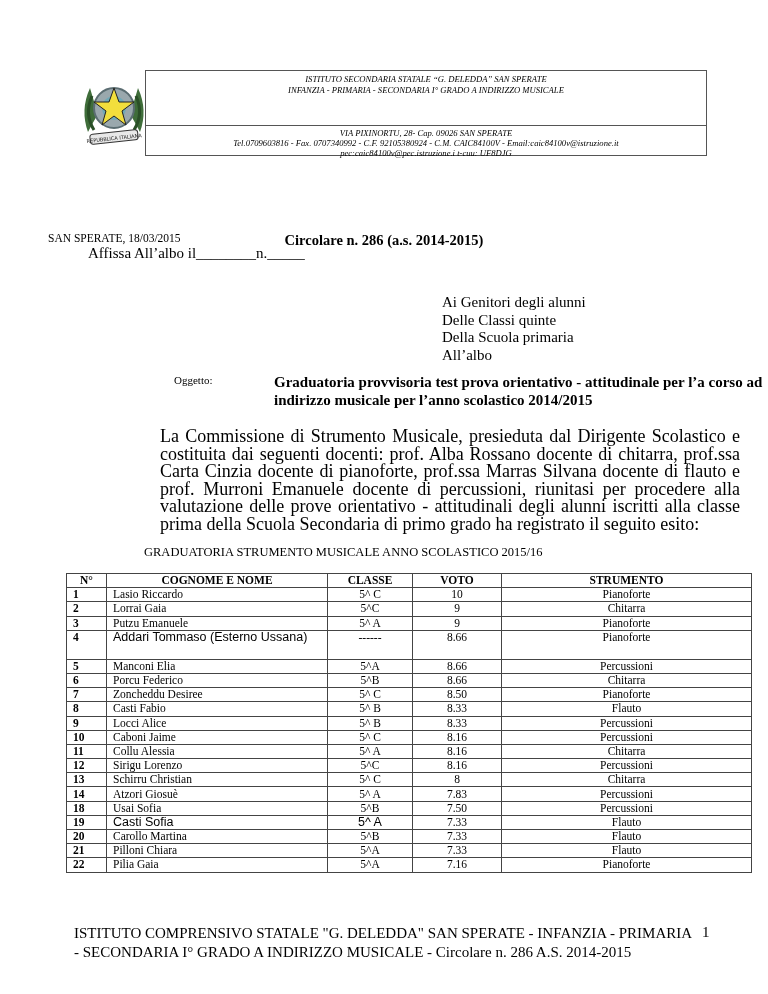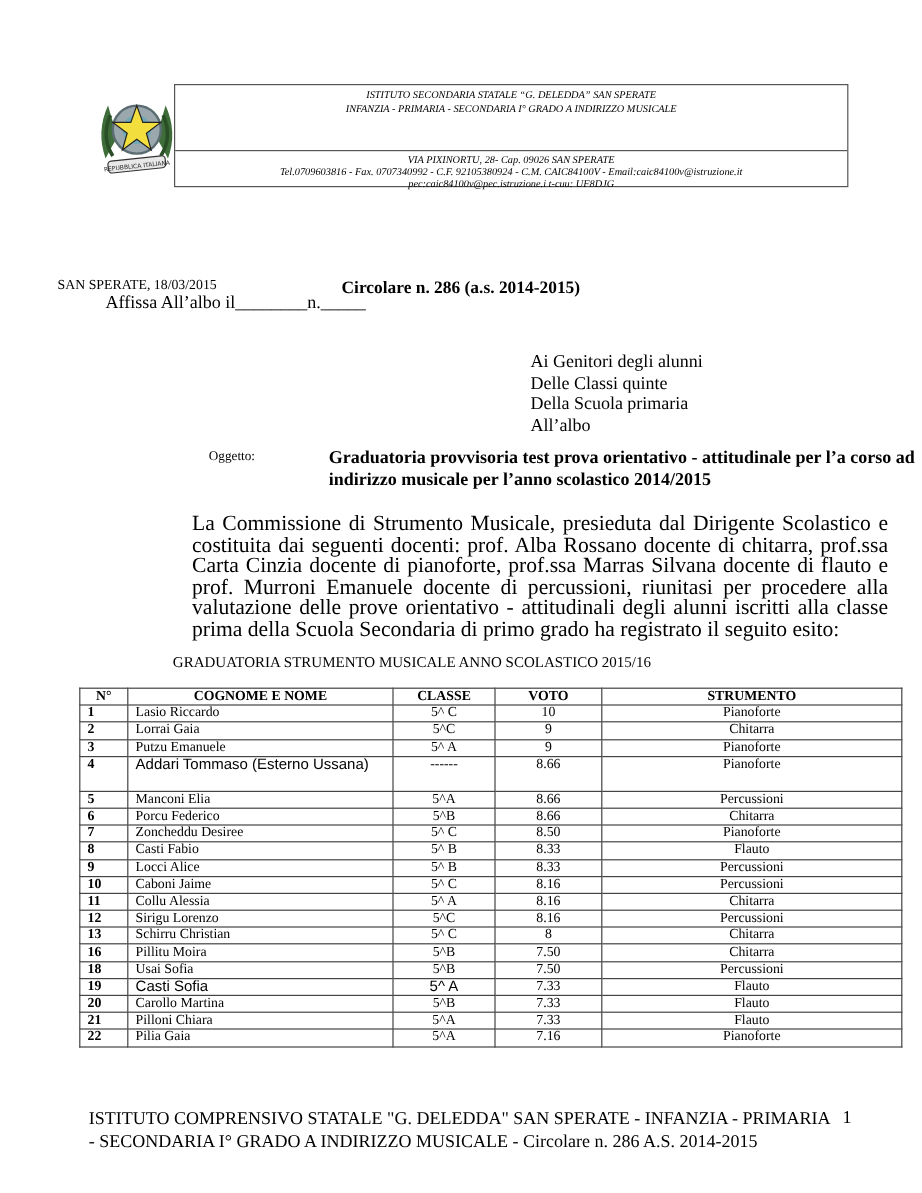--- a/index.html
+++ b/index.html
@@ -186,25 +186,25 @@
         <td class="c-str">Percussioni</td>
       </tr>
       <tr>
         <td class="c-num">13</td>
         <td class="c-name">Schirru Christian</td>
         <td class="c-cls">5^ C</td>
         <td class="c-voto">8</td>
         <td class="c-str">Chitarra</td>
       </tr>
       <tr>
-        <td class="c-num">16</td>
-        <td class="c-name">Pillitu Moira</td>
-        <td class="c-cls">5^B</td>
-        <td class="c-voto">7.50</td>
-        <td class="c-str">Chitarra</td>
+        <td class="c-num">14</td>
+        <td class="c-name">Atzori Giosuè</td>
+        <td class="c-cls">5^ A</td>
+        <td class="c-voto">7.83</td>
+        <td class="c-str">Percussioni</td>
       </tr>
       <tr>
         <td class="c-num">18</td>
         <td class="c-name">Usai Sofia</td>
         <td class="c-cls">5^B</td>
         <td class="c-voto">7.50</td>
         <td class="c-str">Percussioni</td>
       </tr>
       <tr>
         <td class="c-num">19</td>

